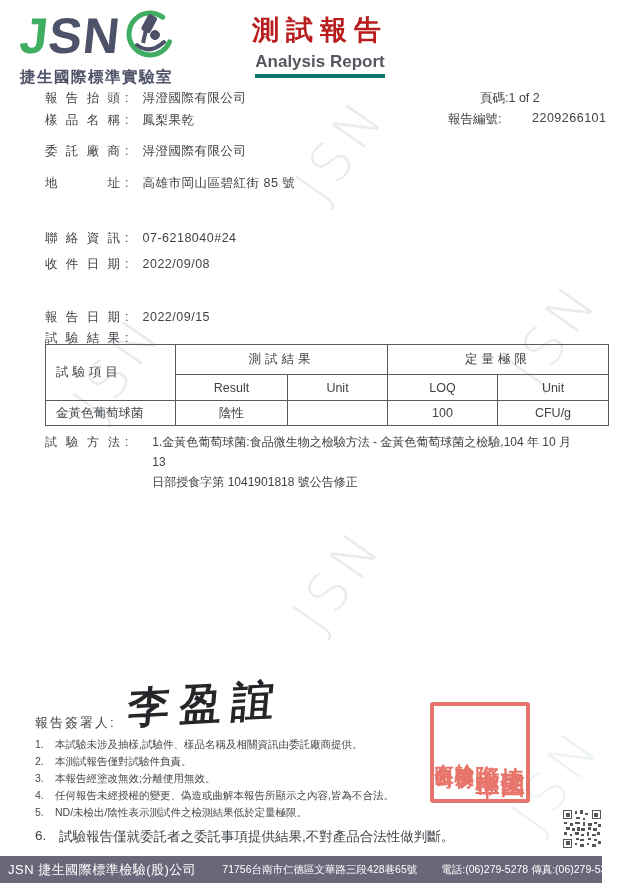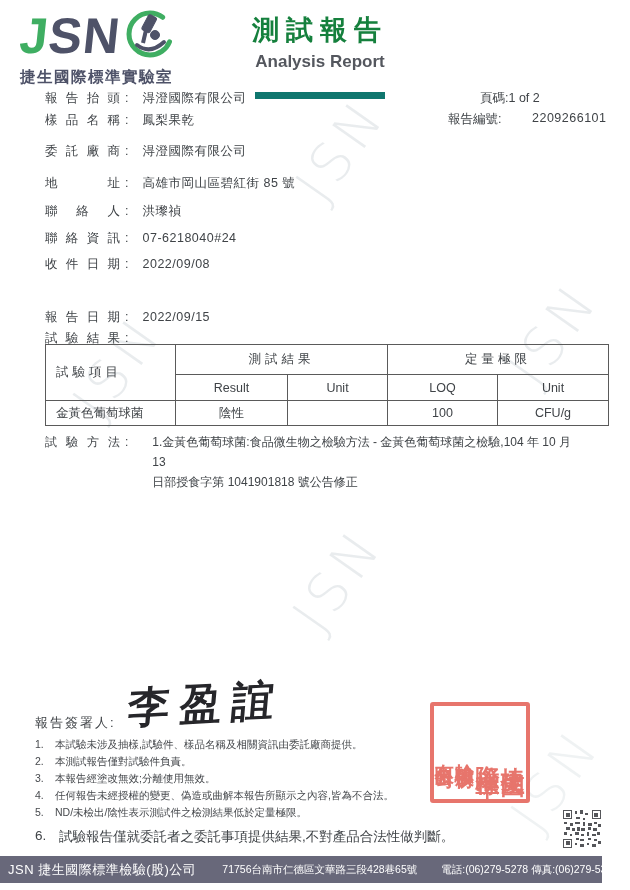--- a/index.html
+++ b/index.html
@@ -18,23 +18,23 @@
   .logo-block { position:absolute; left:20px; top:8px; width:180px; }
   .logo-row { display:flex; align-items:center; }
   .logo-letters { font-size:50px; font-weight:800; line-height:52px; transform:skewX(-6deg); letter-spacing:1px; }
   .lt-j { color:#3fae62; }
   .lt-s { color:#4e5268; }
   .lt-n { color:#4e5268; }
   .scope { margin-left:4px; }
   .lab-name { font-size:15.5px; font-weight:700; color:#4e5268; letter-spacing:1.5px; margin-top:3px; }
   
   .title-block { position:absolute; left:230px; top:12px; width:180px; text-align:center; }
-  .title-zh { font-size:27px; font-weight:700; color:#15803d; letter-spacing:7px; }
+  .title-zh { font-size:27px; font-weight:700; color:#b91c1c; letter-spacing:7px; }
   .title-en { display:inline-block; font-size:17px; font-weight:600; color:#54575e; margin-top:4px;
-              border-bottom:7px solid #0f766e; padding-bottom:20px; }
+              border-bottom:4px solid #0f766e; padding-bottom:2px; }
   
   .meta-block { position:absolute; left:448px; top:90px; width:175px; font-size:12.5px; }
   .meta-page { padding-left:32px; }
   .meta-repno { margin-top:4px; display:flex; }
   .meta-repno .mlabel { width:62px; }
   .meta-repno .mval { margin-left:22px; letter-spacing:0.5px; }
   
   .row { position:absolute; left:45px; font-size:12.5px; white-space:nowrap; }
   .lbl { display:inline-block; width:76px; text-align:justify; text-align-last:justify; letter-spacing:1px; }
   .colon { display:inline-block; margin-left:4px; }
@@ -130,21 +130,20 @@
     <div class="meta-repno">
       <span class="mlabel">報告編號:</span>
       <span class="mval">2209266101</span>
     </div>
   </div>
 
   <div class="row" style="top:90px;"><span class="lbl">報告抬頭</span><span class="colon">:</span><span class="val">淂澄國際有限公司</span></div>
   <div class="row" style="top:112px;"><span class="lbl">樣品名稱</span><span class="colon">:</span><span class="val">鳳梨果乾</span></div>
   <div class="row" style="top:143px;"><span class="lbl">委託廠商</span><span class="colon">:</span><span class="val">淂澄國際有限公司</span></div>
   <div class="row" style="top:175px;"><span class="lbl">地址</span><span class="colon">:</span><span class="val">高雄市岡山區碧紅街 85 號</span></div>
-  <div class="row" style="top:203px;"><span class="lbl">聯絡人</span><span class="colon">:</span><span class="val">洪瓈禎</span></div>
   <div class="row" style="top:230px;"><span class="lbl">聯絡資訊</span><span class="colon">:</span><span class="val">07-6218040#24</span></div>
   <div class="row" style="top:256px;"><span class="lbl">收件日期</span><span class="colon">:</span><span class="val">2022/09/08</span></div>
   <div class="row" style="top:309px;"><span class="lbl">報告日期</span><span class="colon">:</span><span class="val">2022/09/15</span></div>
   <div class="row" style="top:330px;"><span class="lbl">試驗結果</span><span class="colon">:</span></div>
 
   <table class="result-table">
     <colgroup>
         <col style="width:130px">
         <col style="width:112px">
         <col style="width:100px">

